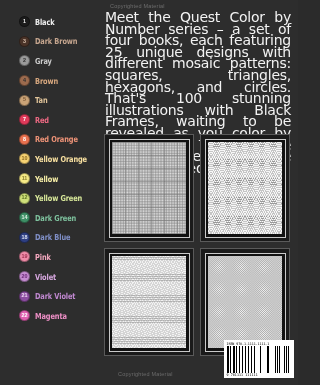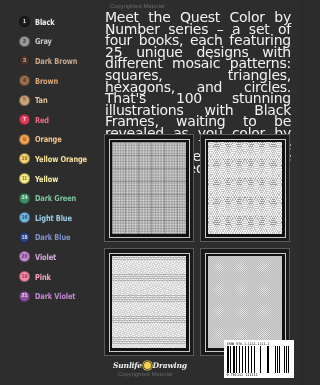--- a/index.html
+++ b/index.html
@@ -190,74 +190,78 @@
 <div id="cover">
 
   <div class="copy-top">Copyrighted Material</div>
 
   <div id="legend">
       <div class="legend-row">
         <div class="swatch" style="background: rgb(28, 28, 28); color: rgb(240, 240, 240);">1</div>
         <div class="legend-label" style="color: rgb(240, 240, 240);">Black</div>
       </div>
       <div class="legend-row">
+        <div class="swatch" style="background: rgb(74, 51, 40); color: rgb(216, 192, 174);">3</div>
+        <div class="legend-label" style="color: rgb(198, 166, 143);">Dark Brown</div>
+      </div>
+      <div class="legend-row">
         <div class="swatch" style="background: rgb(154, 154, 154); color: rgb(45, 45, 45);">2</div>
         <div class="legend-label" style="color: rgb(204, 204, 204);">Gray</div>
       </div>
       <div class="legend-row">
-        <div class="swatch" style="background: rgb(74, 51, 40); color: rgb(216, 192, 174);">3</div>
-        <div class="legend-label" style="color: rgb(198, 166, 143);">Dark Brown</div>
-      </div>
-      <div class="legend-row">
         <div class="swatch" style="background: rgb(156, 107, 78); color: rgb(45, 45, 45);">4</div>
         <div class="legend-label" style="color: rgb(216, 168, 127);">Brown</div>
       </div>
       <div class="legend-row">
         <div class="swatch" style="background: rgb(202, 163, 119); color: rgb(122, 90, 56);">5</div>
         <div class="legend-label" style="color: rgb(224, 196, 154);">Tan</div>
       </div>
       <div class="legend-row">
         <div class="swatch" style="background: rgb(224, 58, 90); color: rgb(255, 255, 255);">7</div>
         <div class="legend-label" style="color: rgb(240, 106, 132);">Red</div>
       </div>
       <div class="legend-row">
-        <div class="swatch" style="background: rgb(240, 160, 85); color: rgb(138, 84, 32);">9</div>
-        <div class="legend-label" style="color: rgb(246, 195, 144);">Orange</div>
+        <div class="swatch" style="background: rgb(232, 113, 79); color: rgb(255, 255, 255);">8</div>
+        <div class="legend-label" style="color: rgb(240, 148, 120);">Red Orange</div>
       </div>
       <div class="legend-row">
         <div class="swatch" style="background: rgb(246, 210, 114); color: rgb(138, 106, 32);">10</div>
         <div class="legend-label" style="color: rgb(248, 224, 160);">Yellow Orange</div>
       </div>
       <div class="legend-row">
         <div class="swatch" style="background: rgb(246, 234, 134); color: rgb(138, 128, 48);">11</div>
         <div class="legend-label" style="color: rgb(248, 240, 168);">Yellow</div>
       </div>
       <div class="legend-row">
+        <div class="swatch" style="background: rgb(207, 224, 122); color: rgb(90, 112, 32);">12</div>
+        <div class="legend-label" style="color: rgb(216, 232, 154);">Yellow Green</div>
+      </div>
+      <div class="legend-row">
         <div class="swatch" style="background: rgb(62, 143, 102); color: rgb(224, 240, 228);">14</div>
         <div class="legend-label" style="color: rgb(126, 194, 158);">Dark Green</div>
       </div>
       <div class="legend-row">
-        <div class="swatch" style="background: rgb(114, 184, 224); color: rgb(22, 72, 106);">16</div>
-        <div class="legend-label" style="color: rgb(156, 208, 234);">Light Blue</div>
-      </div>
-      <div class="legend-row">
         <div class="swatch" style="background: rgb(46, 63, 130); color: rgb(220, 226, 244);">18</div>
         <div class="legend-label" style="color: rgb(128, 144, 200);">Dark Blue</div>
       </div>
       <div class="legend-row">
+        <div class="swatch" style="background: rgb(240, 140, 168); color: rgb(160, 48, 80);">19</div>
+        <div class="legend-label" style="color: rgb(244, 168, 191);">Pink</div>
+      </div>
+      <div class="legend-row">
         <div class="swatch" style="background: rgb(196, 140, 208); color: rgb(106, 40, 120);">20</div>
         <div class="legend-label" style="color: rgb(216, 168, 224);">Violet</div>
       </div>
       <div class="legend-row">
-        <div class="swatch" style="background: rgb(240, 140, 168); color: rgb(160, 48, 80);">19</div>
-        <div class="legend-label" style="color: rgb(244, 168, 191);">Pink</div>
-      </div>
-      <div class="legend-row">
         <div class="swatch" style="background: rgb(140, 78, 160); color: rgb(240, 220, 244);">21</div>
         <div class="legend-label" style="color: rgb(192, 136, 208);">Dark Violet</div>
+      </div>
+      <div class="legend-row">
+        <div class="swatch" style="background: rgb(224, 96, 176); color: rgb(255, 255, 255);">22</div>
+        <div class="legend-label" style="color: rgb(240, 144, 200);">Magenta</div>
       </div>
     </div>
 
   <div id="description">Meet the Quest Color by Number series – a set of four books, each featuring 25 unique designs with different mosaic patterns: squares, triangles, hexagons, and circles. That's 100 stunning illustrations with Black Frames, waiting to be revealed as you color by number and uncover the hidden images behind the tiny numbered fields!</div>
 
   <div id="panels">
       <div class="panel">
         <div class="panel-inner">
           <div class="mosaic m-squares"></div>
         </div>
@@ -272,25 +276,20 @@
           <div class="mosaic m-hexagons"></div>
         </div>
       </div>
       <div class="panel">
         <div class="panel-inner">
           <div class="mosaic m-circles"></div>
         </div>
       </div>
     </div>
 
-  <div id="logo">
-    <span class="logo-word">Sunlife</span>
-    <span class="logo-sun"></span>
-    <span class="logo-word">Drawing</span>
-  </div>
 
   <div class="copy-bottom">Copyrighted Material</div>
 
   <div id="barcode">
     <div class="bc-top">ISBN 978-1-1111-1111-1</div>
     <div class="bc-body">
       <div class="bc-main"></div>
       <div class="bc-side"></div>
     </div>
     <div class="bc-num">9 781111 111111</div>

